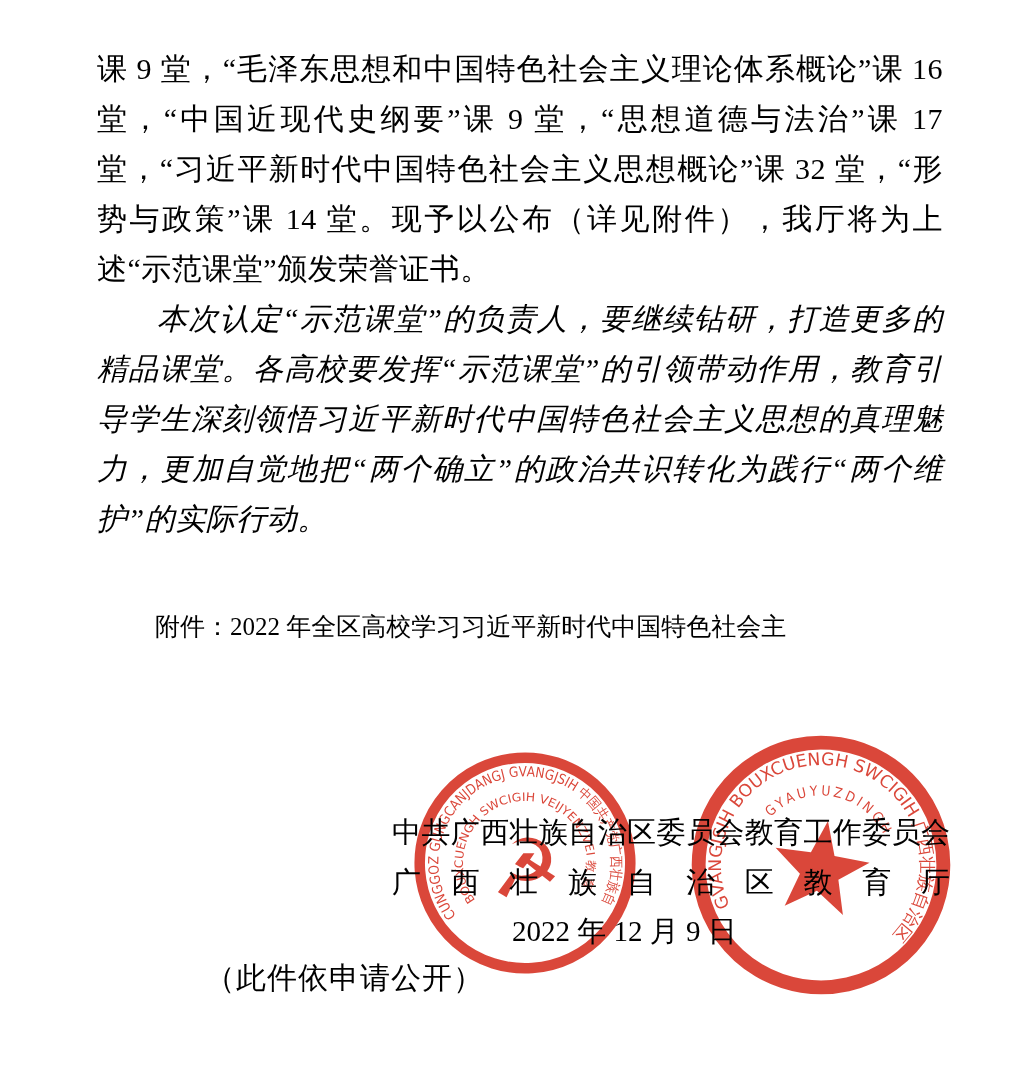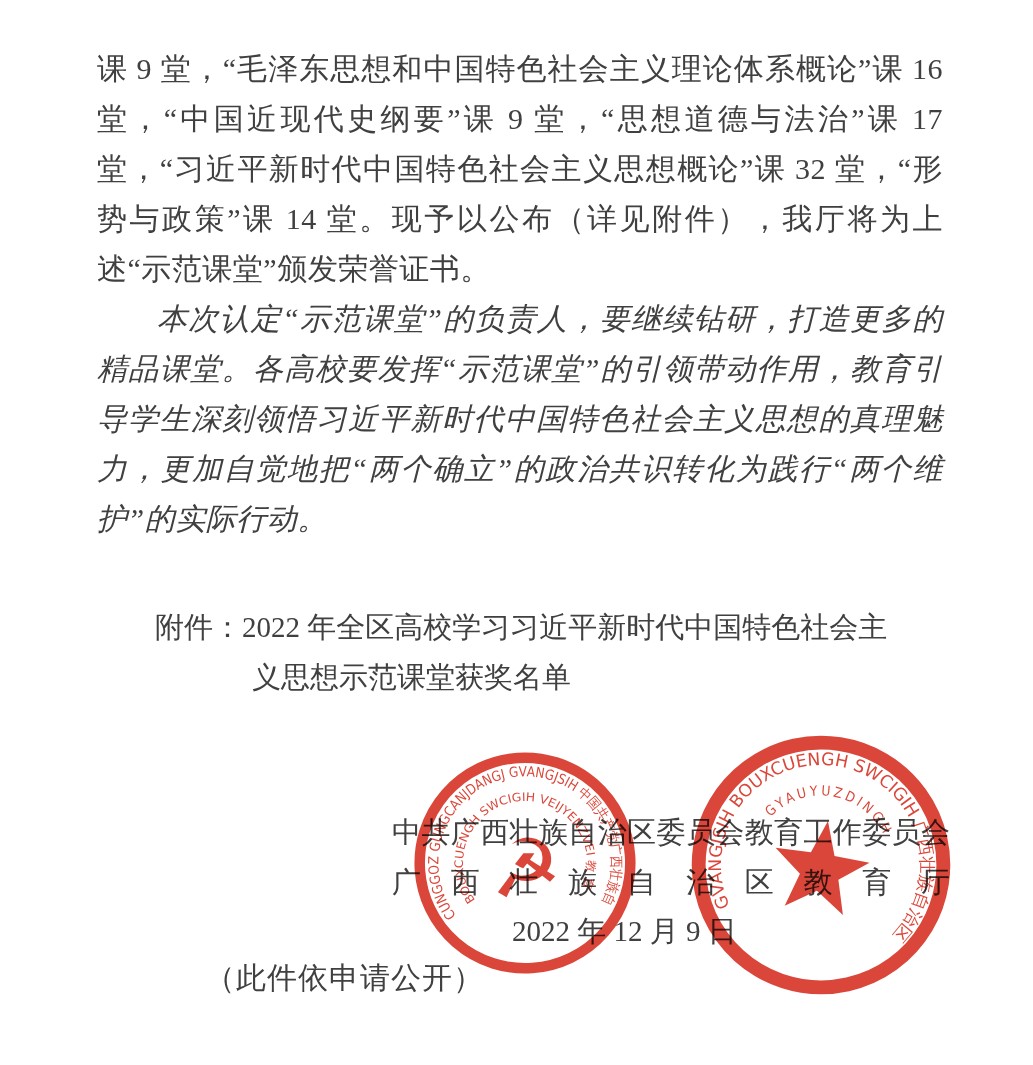--- a/index.html
+++ b/index.html
@@ -2,31 +2,31 @@
 <html><head>
 <meta charset="utf-8">
 <style>
   html,body{margin:0;padding:0;background:#ffffff;}
   .page{
     position:relative;
     width:1033px;height:1065px;
     background:#ffffff;
     overflow:hidden;
     font-family:"Liberation Serif","DejaVu Serif",serif;
-    color:#404040;
+    color:#000000;
   }
   .body-text{
     position:absolute;left:97px;top:44px;width:846px;
     font-size:30px;line-height:50px;
     text-align:justify;
     letter-spacing:0.5px;
   }
   .body-text p{margin:0;}
   .body-text p.indent{text-indent:2em;font-style:italic;}
-  .attach-line{position:absolute;font-size:29px;line-height:46px;white-space:nowrap;}
+  .attach-line{position:absolute;font-size:25px;line-height:46px;white-space:nowrap;}
   .attach-line-1{left:155px;top:604px;}
   .attach-line-2{left:252px;top:654px;}
   .sig-line{position:absolute;left:392px;width:558px;font-size:29px;line-height:40px;
     text-align:justify;text-align-last:justify;white-space:nowrap;}
   .sig-org-1{top:812px;}
   .sig-org-2{top:862px;}
   .sig-date{position:absolute;left:512px;top:912px;font-size:29px;white-space:nowrap;}
   .note{position:absolute;left:205px;top:958px;font-size:30px;letter-spacing:1px;white-space:nowrap;}
   .seal{position:absolute;mix-blend-mode:multiply;opacity:0.93;}
   .seal-left{left:408px;top:742px;width:234px;height:242px;transform:rotate(-4deg);}
@@ -37,21 +37,20 @@
 <body>
 
 <div class="page">
 
   <div class="body-text">
     <p>课 9 堂，“毛泽东思想和中国特色社会主义理论体系概论”课 16 堂，“中国近现代史纲要”课 9 堂，“思想道德与法治”课 17 堂，“习近平新时代中国特色社会主义思想概论”课 32 堂，“形势与政策”课 14 堂。现予以公布（详见附件），我厅将为上述“示范课堂”颁发荣誉证书。</p>
     <p class="indent">本次认定“示范课堂”的负责人，要继续钻研，打造更多的精品课堂。各高校要发挥“示范课堂”的引领带动作用，教育引导学生深刻领悟习近平新时代中国特色社会主义思想的真理魅力，更加自觉地把“两个确立”的政治共识转化为践行“两个维护”的实际行动。</p>
   </div>
 
   <div class="attach-line attach-line-1">附件：2022 年全区高校学习习近平新时代中国特色社会主</div>
-  <div class="attach-line attach-line-2">义思想示范课堂获奖名单</div>
 
   <div class="sig-line sig-org-1">中共广西壮族自治区委员会教育工作委员会</div>
   <div class="sig-line sig-org-2">广西壮族自治区教育厅</div>
   <div class="sig-date">2022 年 12 月 9 日</div>
 
   <div class="note">（此件依申请公开）</div>
 
   <svg class="seal seal-left" viewBox="0 0 200 200">
     <circle cx="100" cy="100" r="90" fill="none" stroke="#d8392b" stroke-width="9"></circle>
     <path id="sl-outer" d="M 39.4 142.4 A 74 74 0 1 1 160.6 142.4" fill="none"></path>

